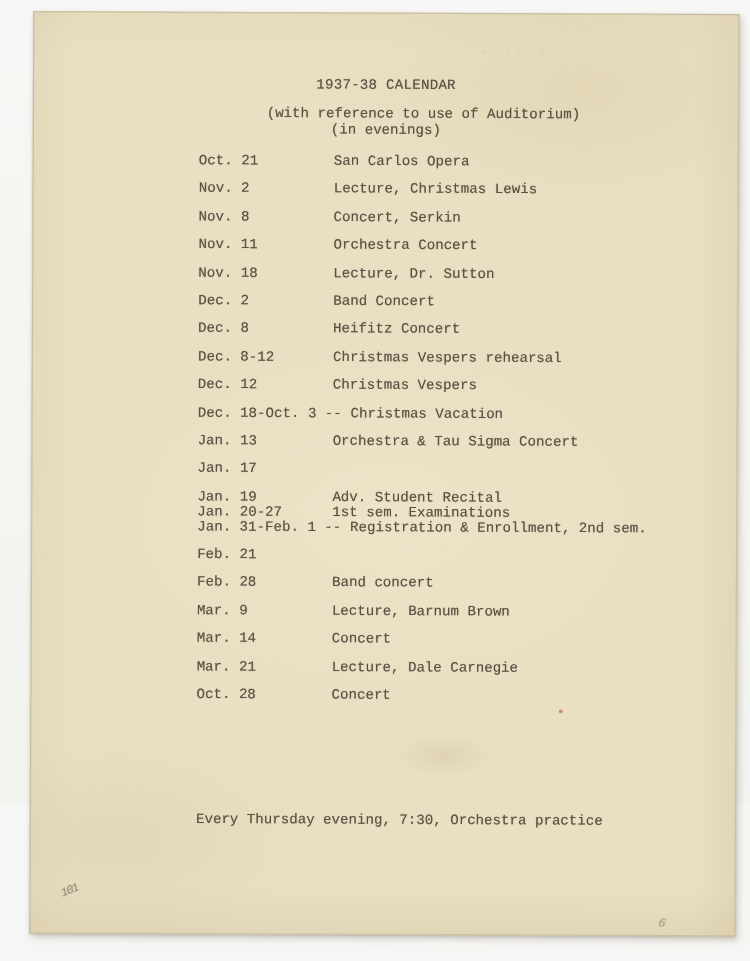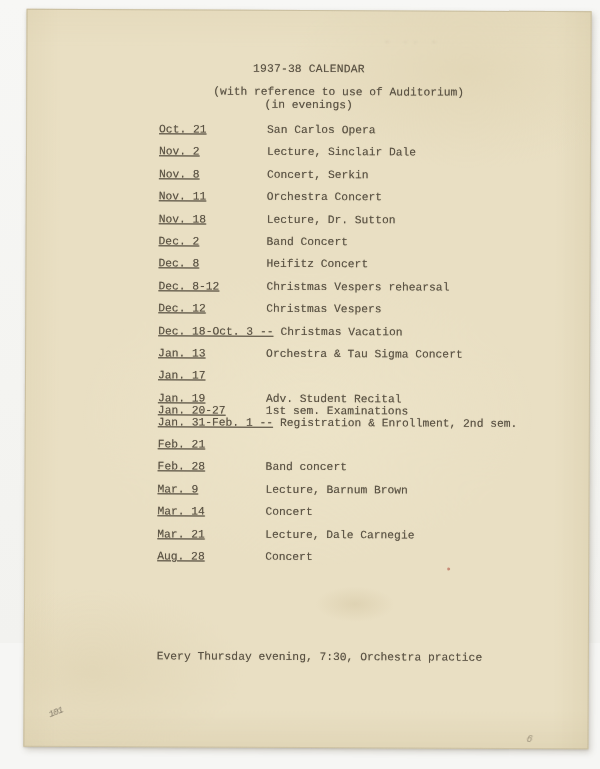--- a/index.html
+++ b/index.html
@@ -70,21 +70,21 @@
     top: 113px;
     width: 420px;
   }
   .row {
     display: flex;
     gap: 7px;
     margin-bottom: 10.4px;
     height: 12px;
   }
   .row.compact { margin-bottom: 0; }
-  .cell-date { min-width: 101px; text-decoration: underline; }
+  .cell-date { min-width: 101px; }
   .footer-note {
     position: absolute;
     left: 132px;
     top: 640px;
   }
   .smudge-top {
     position: absolute;
     left: 330px;
     top: 26px;
     width: 110px;
@@ -141,40 +141,40 @@
   <div class="paper">
 
     <div class="smudge-top">- ·· -</div>
 
     <div class="typed page-title">1937-38 CALENDAR</div>
     <div class="typed subtitle-1">(with reference to use of Auditorium)</div>
     <div class="typed subtitle-2">(in evenings)</div>
 
     <div class="events-list">
       <div class="row typed"><span class="cell-date">Oct. 21</span><span>San Carlos Opera</span></div>
-      <div class="row typed"><span class="cell-date">Nov. 2</span><span>Lecture, Sinclair Dale</span></div>
+      <div class="row typed"><span class="cell-date">Nov. 2</span><span>Lecture, Christmas Lewis</span></div>
       <div class="row typed"><span class="cell-date">Nov. 8</span><span>Concert, Serkin</span></div>
       <div class="row typed"><span class="cell-date">Nov. 11</span><span>Orchestra Concert</span></div>
       <div class="row typed"><span class="cell-date">Nov. 18</span><span>Lecture, Dr. Sutton</span></div>
       <div class="row typed"><span class="cell-date">Dec. 2</span><span>Band Concert</span></div>
       <div class="row typed"><span class="cell-date">Dec. 8</span><span>Heifitz Concert</span></div>
       <div class="row typed"><span class="cell-date">Dec. 8-12</span><span>Christmas Vespers rehearsal</span></div>
       <div class="row typed"><span class="cell-date">Dec. 12</span><span>Christmas Vespers</span></div>
       <div class="row typed"><span class="cell-date">Dec. 18-Oct. 3 --</span><span>Christmas Vacation</span></div>
       <div class="row typed"><span class="cell-date">Jan. 13</span><span>Orchestra &amp; Tau Sigma Concert</span></div>
       <div class="row typed"><span class="cell-date">Jan. 17</span></div>
       <div class="row typed compact"><span class="cell-date">Jan. 19</span><span>Adv. Student Recital</span></div>
       <div class="row typed compact"><span class="cell-date">Jan. 20-27</span><span>1st sem. Examinations</span></div>
       <div class="row typed"><span class="cell-date">Jan. 31-Feb. 1 --</span><span>Registration &amp; Enrollment, 2nd sem.</span></div>
       <div class="row typed"><span class="cell-date">Feb. 21</span></div>
       <div class="row typed"><span class="cell-date">Feb. 28</span><span>Band concert</span></div>
       <div class="row typed"><span class="cell-date">Mar. 9</span><span>Lecture, Barnum Brown</span></div>
       <div class="row typed"><span class="cell-date">Mar. 14</span><span>Concert</span></div>
       <div class="row typed"><span class="cell-date">Mar. 21</span><span>Lecture, Dale Carnegie</span></div>
-      <div class="row typed"><span class="cell-date">Aug. 28</span><span>Concert</span></div>
+      <div class="row typed"><span class="cell-date">Oct. 28</span><span>Concert</span></div>
     </div>
 
     <div class="typed footer-note">Every Thursday evening, 7:30, Orchestra practice</div>
 
     <div class="stain-mid"></div>
     <div class="pencil-101">101</div>
     <div class="pencil-squiggle">6</div>
     <div class="red-dot"></div>
 
   </div>

